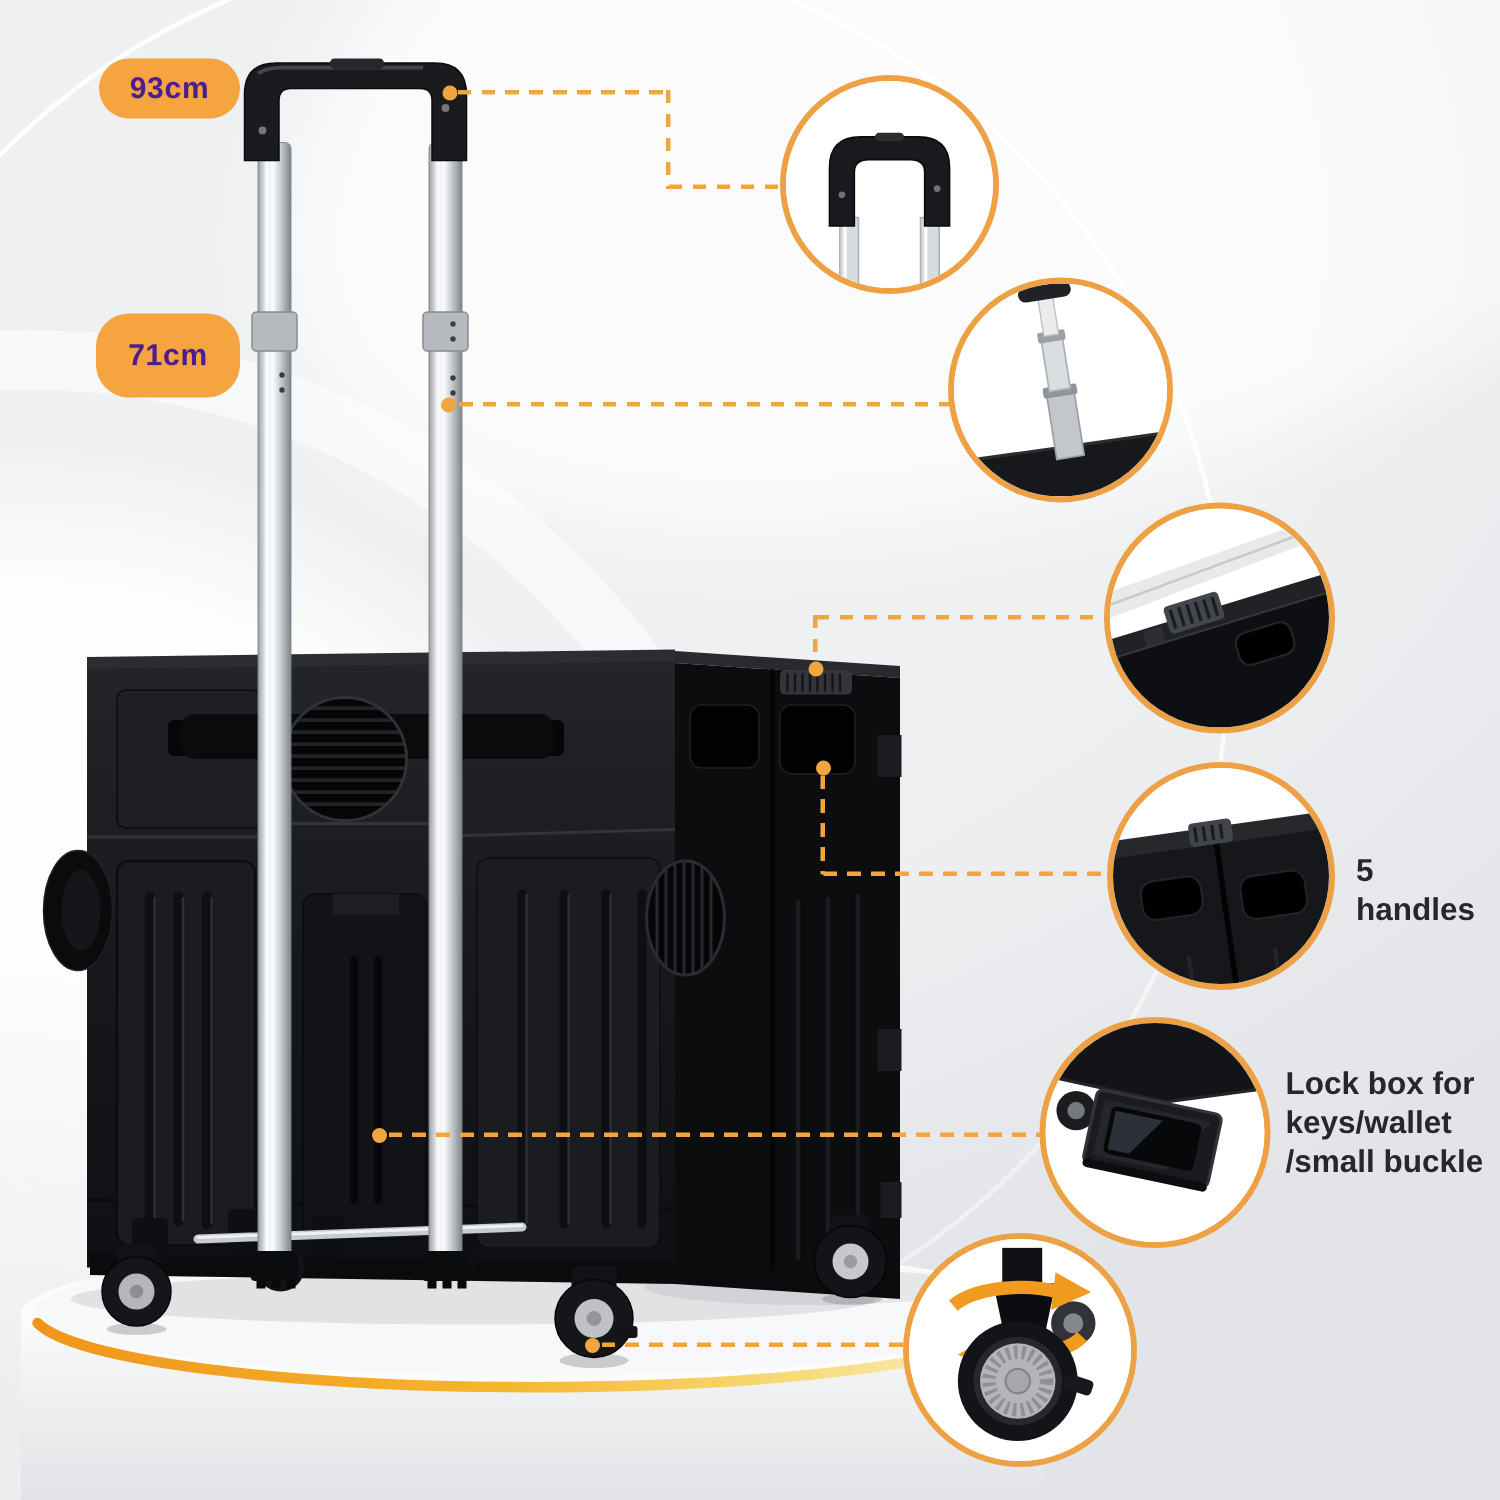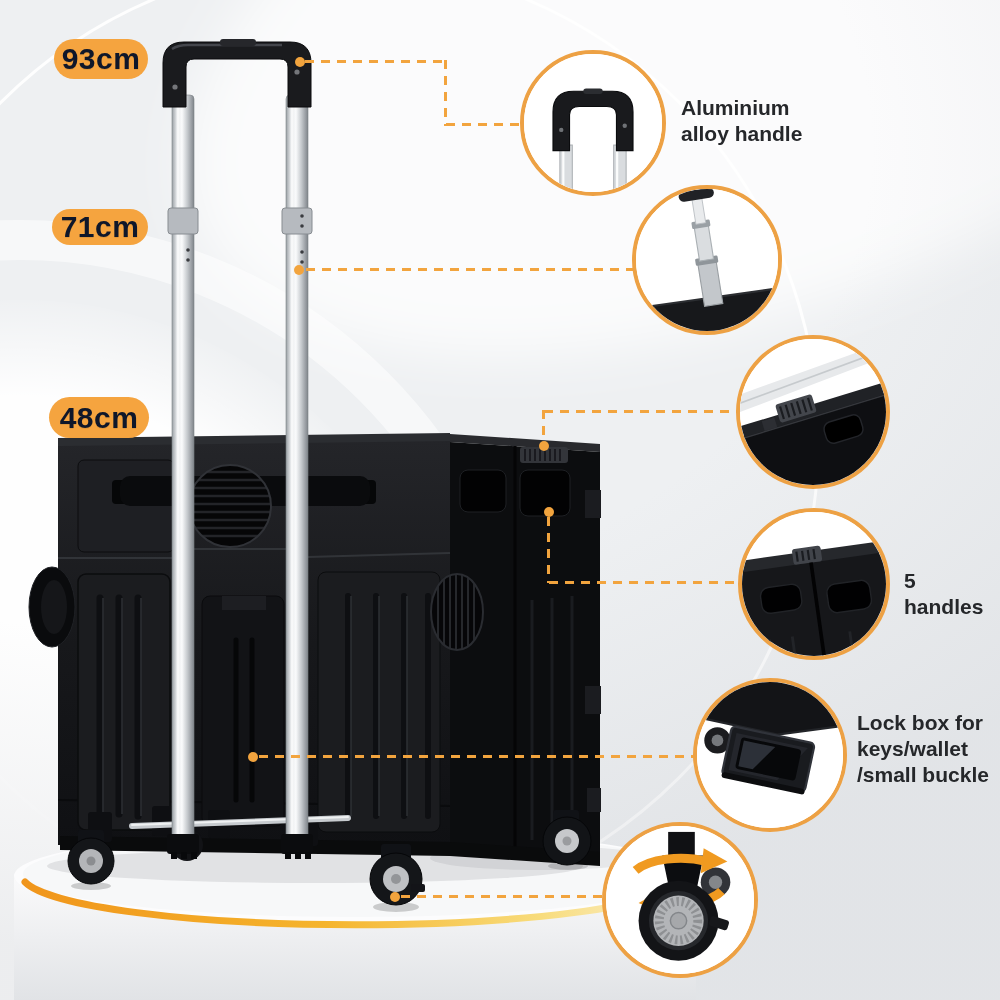--- a/index.html
+++ b/index.html
@@ -15,22 +15,22 @@
   .bg-ring1{left:-140px;top:-40px;width:960px;height:960px;border-radius:50%;
             border:3px solid rgba(255,255,255,.9);}
   .bg-swoosh{left:150px;top:-330px;width:1300px;height:620px;border-radius:50%;
              background:rgba(255,255,255,.75);transform:rotate(-22deg);filter:blur(26px);}
   .bg-vignette{inset:0;background:radial-gradient(1200px 800px at 15% 15%,
               rgba(255,255,255,0) 60%,rgba(203,206,211,.35) 100%);}
   
   .scene{position:absolute;left:0;top:0;width:1000px;height:1000px;pointer-events:none;}
   
   .badge{position:absolute;display:flex;align-items:center;justify-content:center;
-         background:#F5A43F;color:#0f172a;font-weight:bold;font-size:30px;
-         border-radius:22px;letter-spacing:.5px;text-shadow:0 1px 0 rgba(0,0,0,.08);}
+         background:#F5A43F;color:#4c1d95;font-weight:bold;font-size:20px;
+         border-radius:22px;letter-spacing:.5px;text-shadow:0 1px 0 rgba(0,0,0,.08);margin-left:12px;}
   
   .dash-h{position:absolute;height:3px;
           background:repeating-linear-gradient(90deg,#F2A43E 0 9px,transparent 9px 16px);}
   .dash-v{position:absolute;width:3px;
           background:repeating-linear-gradient(180deg,#F2A43E 0 9px,transparent 9px 16px);}
   .dot{position:absolute;width:10px;height:10px;border-radius:50%;background:#F2A43E;}
   
   .ring{position:absolute;border-radius:50%;border:4px solid #EDA144;background:#fff;
         overflow:hidden;}
   .ring svg{display:block;width:100%;height:100%;}
@@ -325,24 +325,21 @@
       <polygon points="38,43 22,52 40,60" fill="#F09A20"></polygon>
       <circle cx="49" cy="64" r="27" fill="#131417"></circle>
       <circle cx="49" cy="64" r="20" fill="#26282c"></circle>
       <circle cx="49" cy="64" r="17" fill="#b3b5b8"></circle>
       <circle cx="49" cy="64" r="13" fill="none" stroke="#8e9093" stroke-width="6" stroke-dasharray="1.6 1.9"></circle>
       <circle cx="49" cy="64" r="5.5" fill="#a6a8ab" stroke="#83868a"></circle>
       <rect x="70" y="62" width="13" height="7" rx="2" fill="#17181b" transform="rotate(18 76 65)"></rect>
     </svg>
   </div>
 
-  <div class="callout-label" style="left:681px;top:95px">Aluminium
-alloy handle</div>
   <div class="callout-label" style="left:904px;top:568px">5 handles</div>
   <div class="callout-label" style="left:857px;top:710px">Lock box for
 keys/wallet
 /small buckle</div>
 
   <div class="badge" style="left:54px;top:39px;width:94px;height:40px">93cm</div>
-  <div class="badge" style="left:52px;top:209px;width:96px;height:36px">71cm</div>
-  <div class="badge" style="left:49px;top:397px;width:100px;height:41px">48cm</div>
+  <div class="badge" style="left:52px;top:209px;width:96px;height:56px">71cm</div>
 
 </div>
 
 </body></html>

